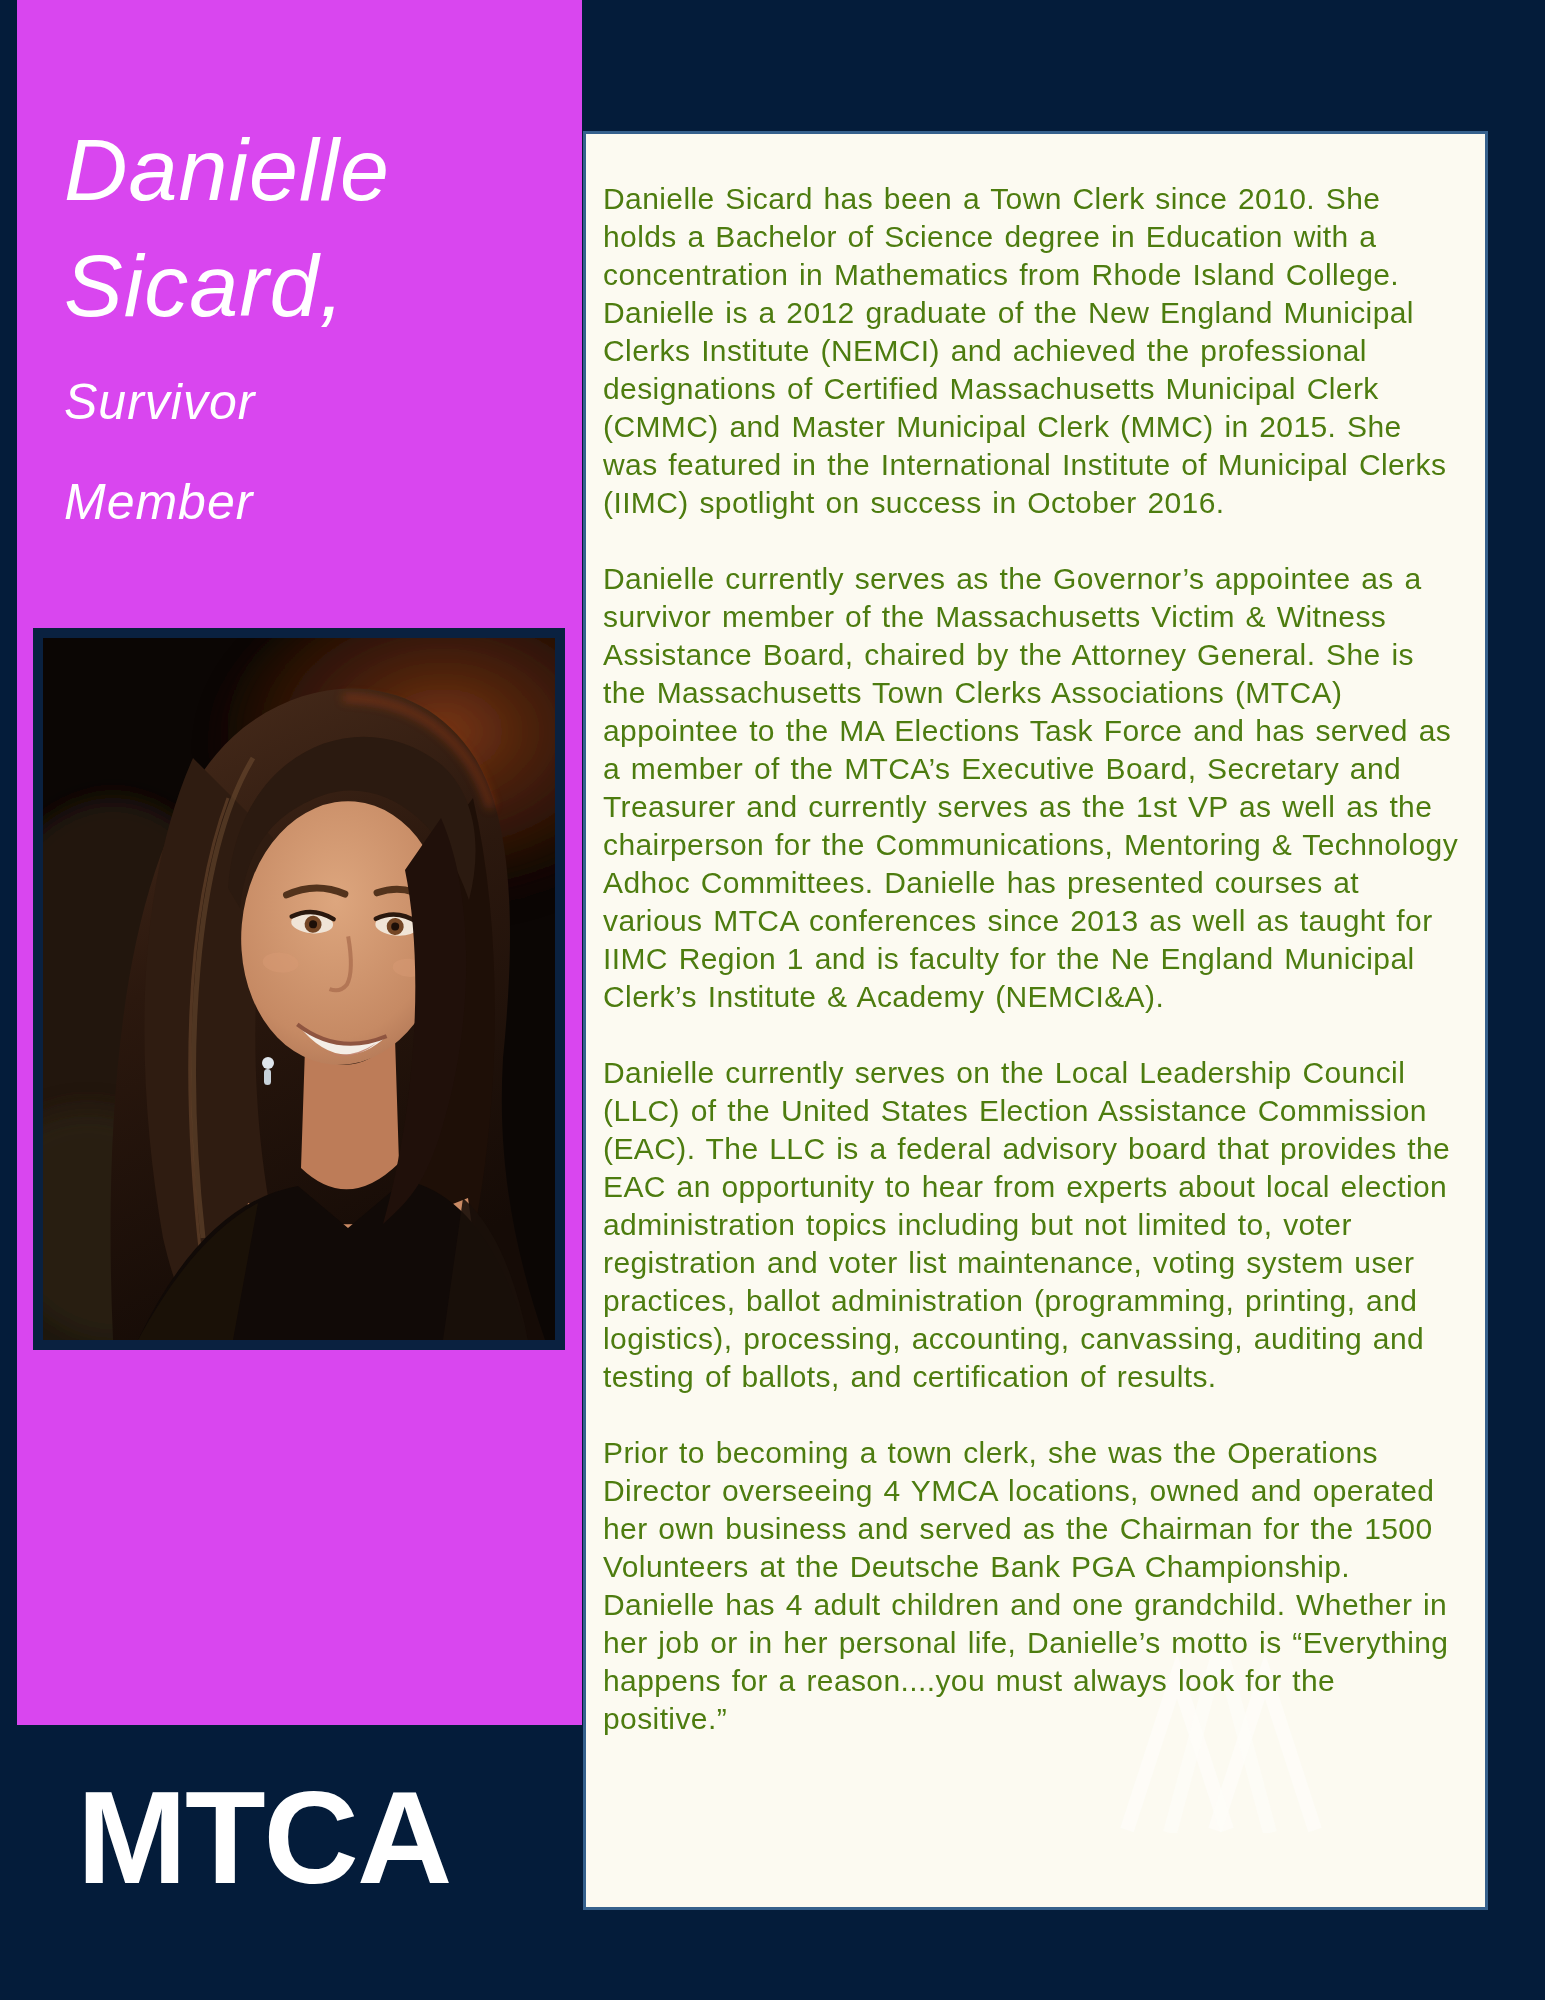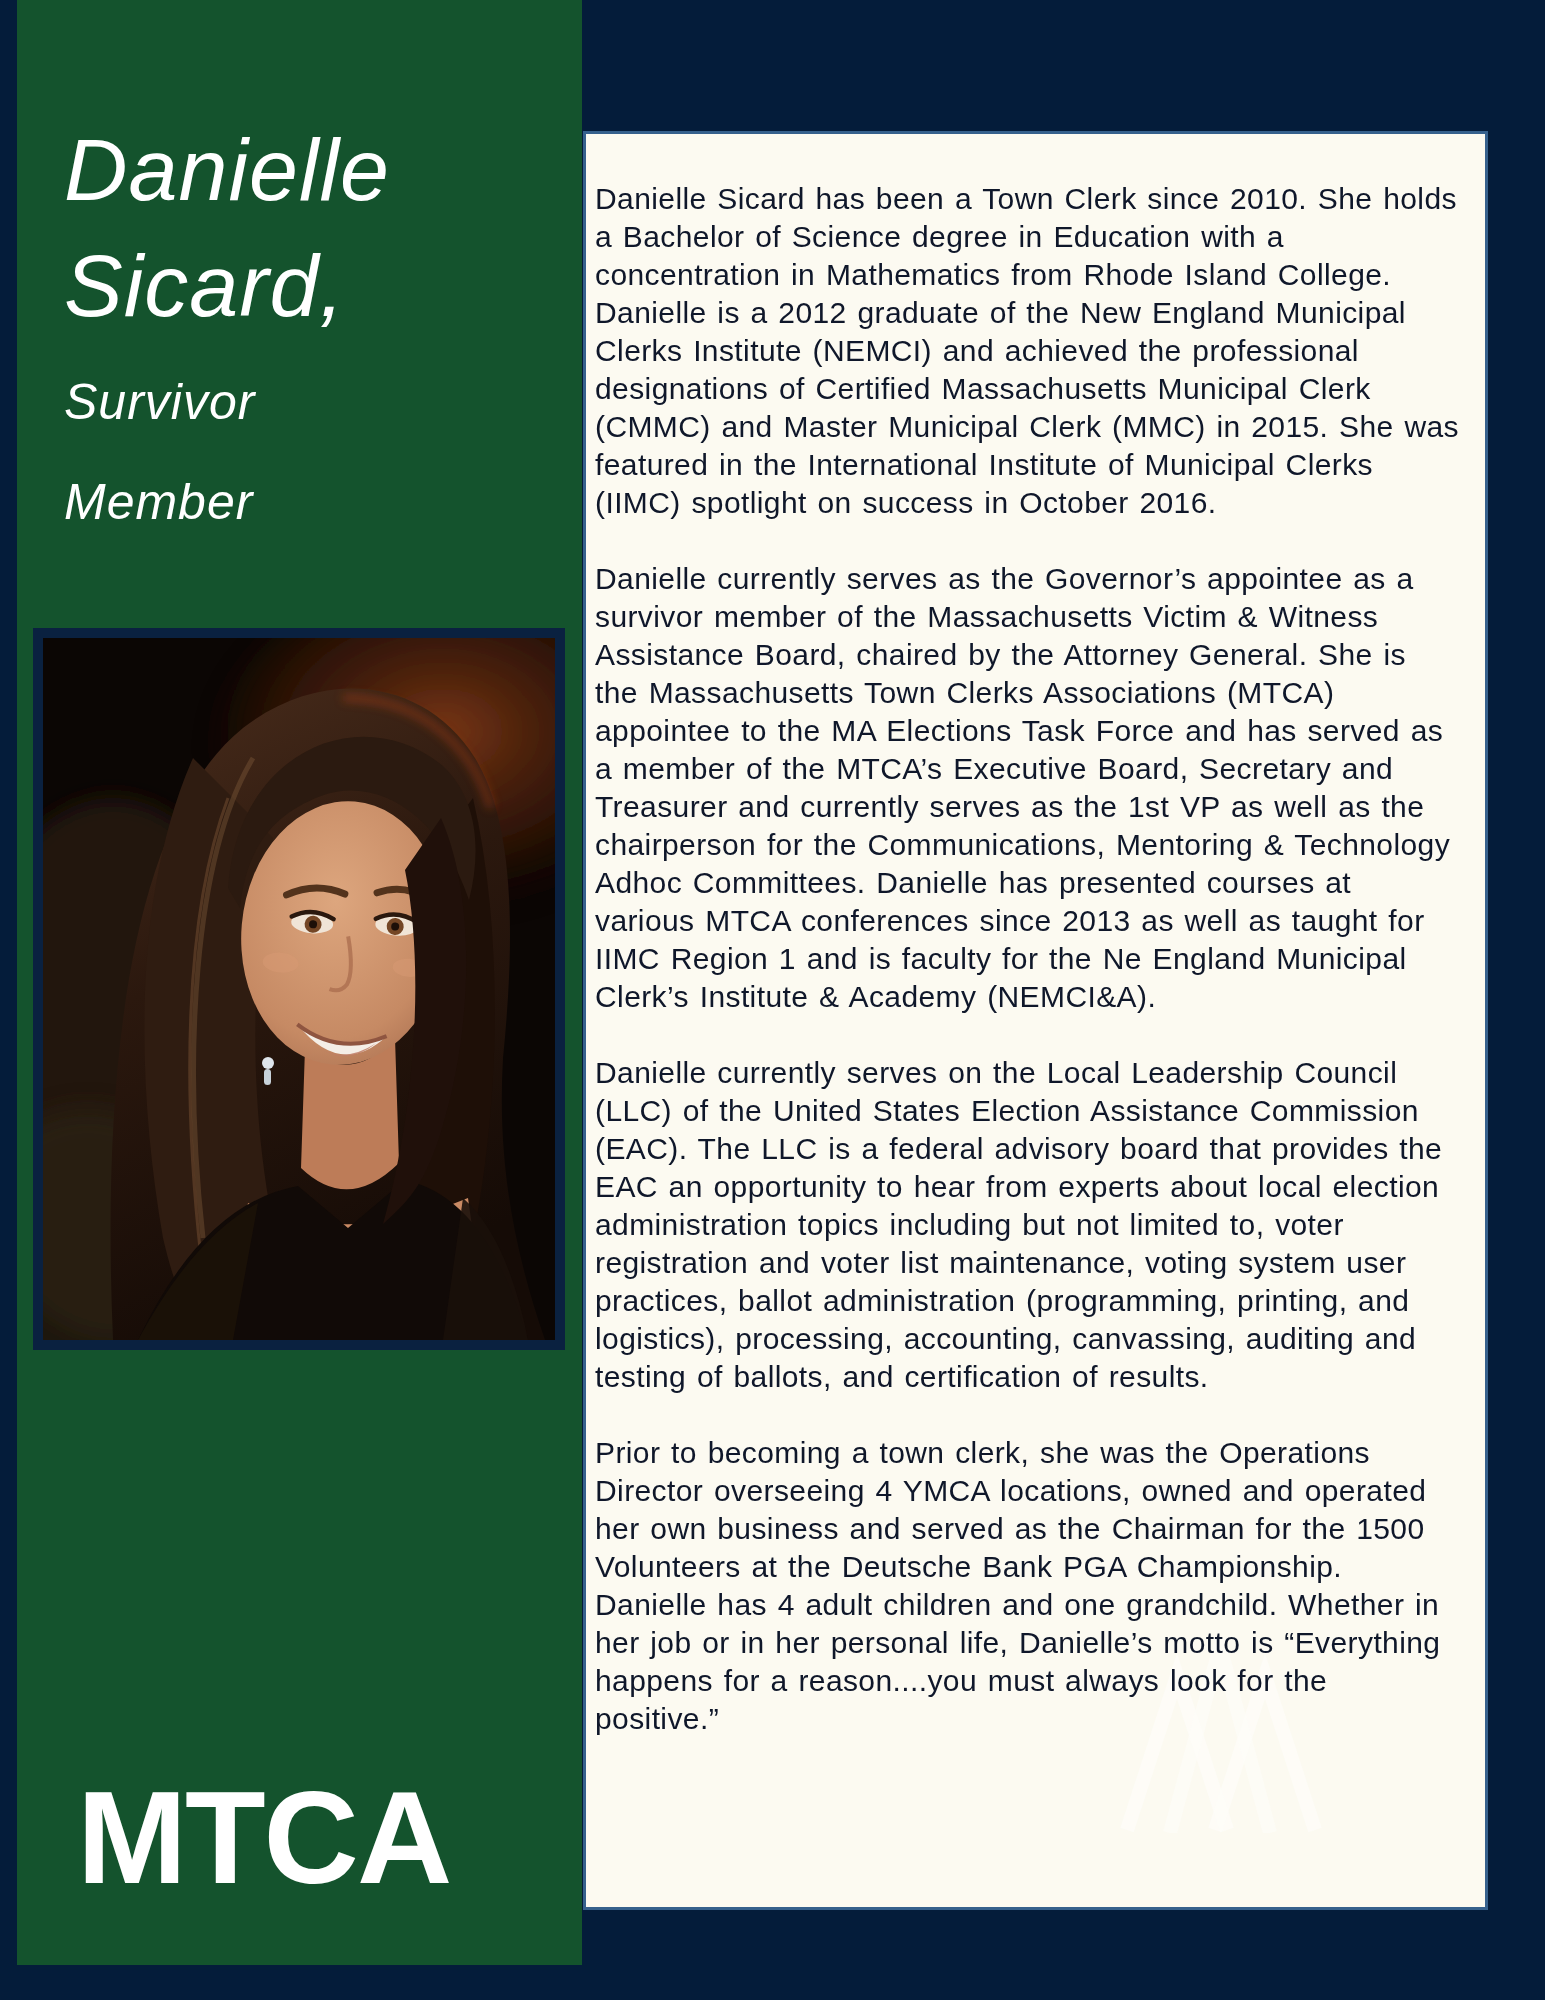--- a/index.html
+++ b/index.html
@@ -1,32 +1,32 @@
 <!DOCTYPE html>
 <html><head>
 <meta charset="utf-8">
 <style>
   html,body{margin:0;padding:0;background:#041c3a;}
   .page{position:relative;width:1545px;height:2000px;background:#041c3a;overflow:hidden;
         font-family:"Liberation Sans",sans-serif;}
   
-  .sidebar{position:absolute;left:17px;top:0;width:565px;height:1965px;background:#14532d;}
+  .sidebar{position:absolute;left:17px;top:0;width:565px;height:1725px;background:#d946ef;}
   .name-block{position:absolute;left:47px;top:112px;color:#ffffff;font-style:italic;
               font-weight:300;font-size:88px;line-height:116px;letter-spacing:1px;}
   .role-block{position:absolute;left:47px;top:352px;color:#ffffff;font-style:italic;
               font-weight:300;font-size:50px;line-height:100px;letter-spacing:1px;}
   .photo-frame{position:absolute;left:16px;top:628px;width:532px;height:722px;
                border:10px solid #0a2140;box-sizing:border-box;background:#0b0604;}
   .photo-frame svg{display:block;width:100%;height:100%;}
   .logo{position:absolute;left:60px;top:1772px;color:#ffffff;font-weight:bold;
         font-size:132px;line-height:1;letter-spacing:-2px;}
   
   .panel{position:absolute;left:583px;top:131px;width:905px;height:1779px;
          background:#fcfaf1;border:3px solid #36618d;box-sizing:border-box;overflow:hidden;}
-  .bio{position:relative;z-index:2;padding:46px 26px 0 9px;color:#0f172a;
+  .bio{position:relative;z-index:2;padding:46px 26px 0 17px;color:#4d7c0f;
        font-size:30px;line-height:38px;letter-spacing:0.4px;word-spacing:2px;}
   .bio p{margin:0 0 38px 0;}
   .watermark{position:absolute;right:160px;bottom:70px;z-index:1;opacity:0.55;}
 </style>
 </head>
 <body>
 
 <div class="page">
 
   <div class="sidebar">

